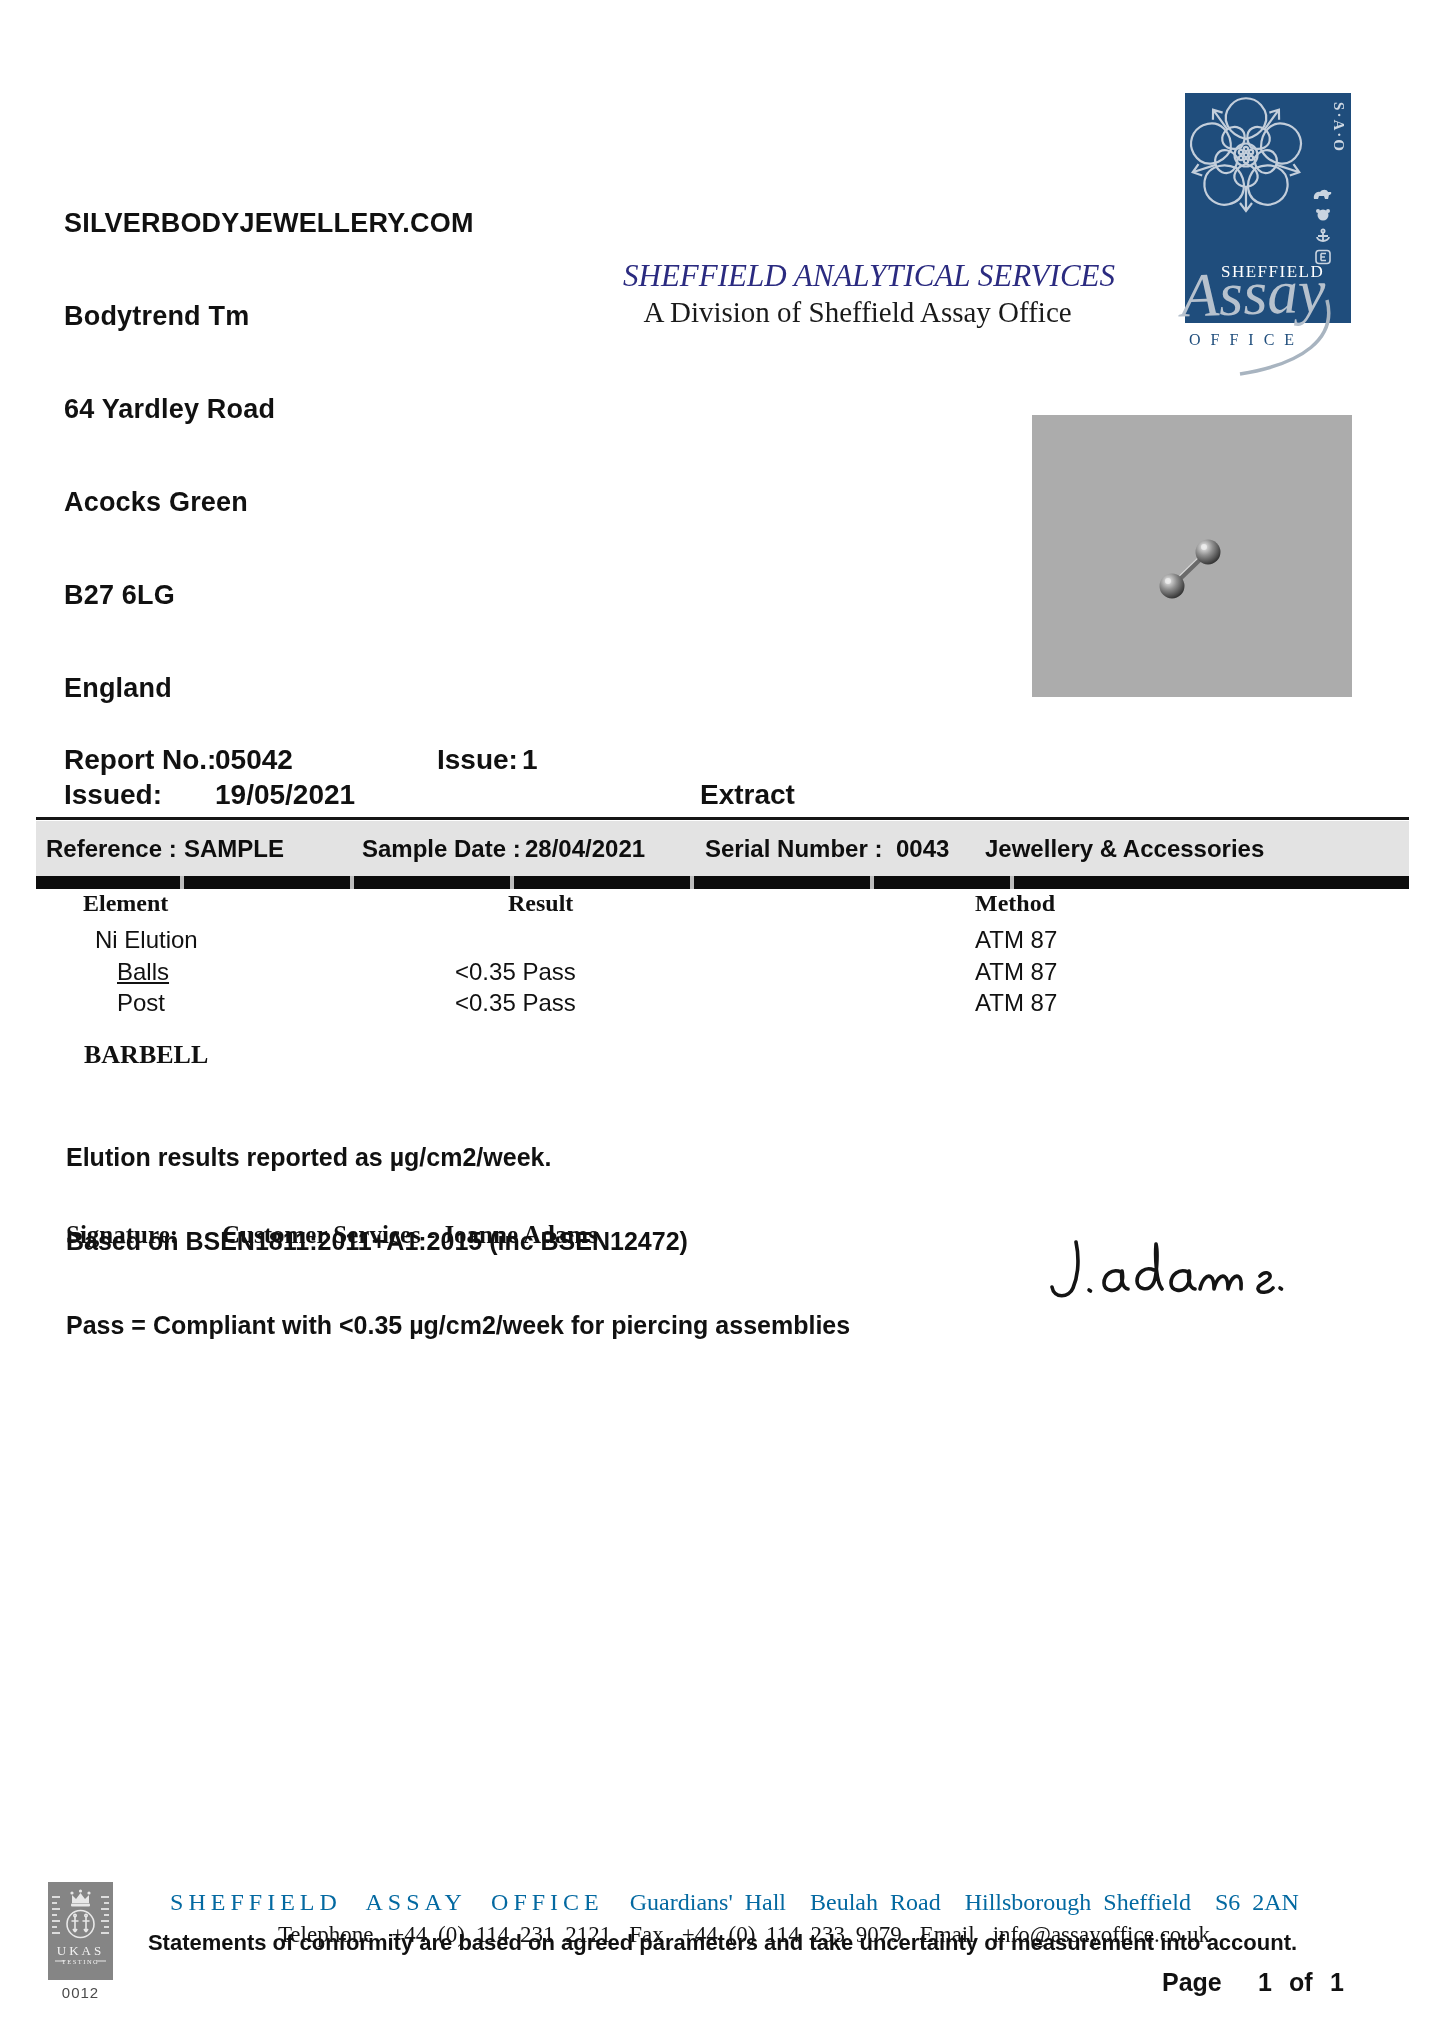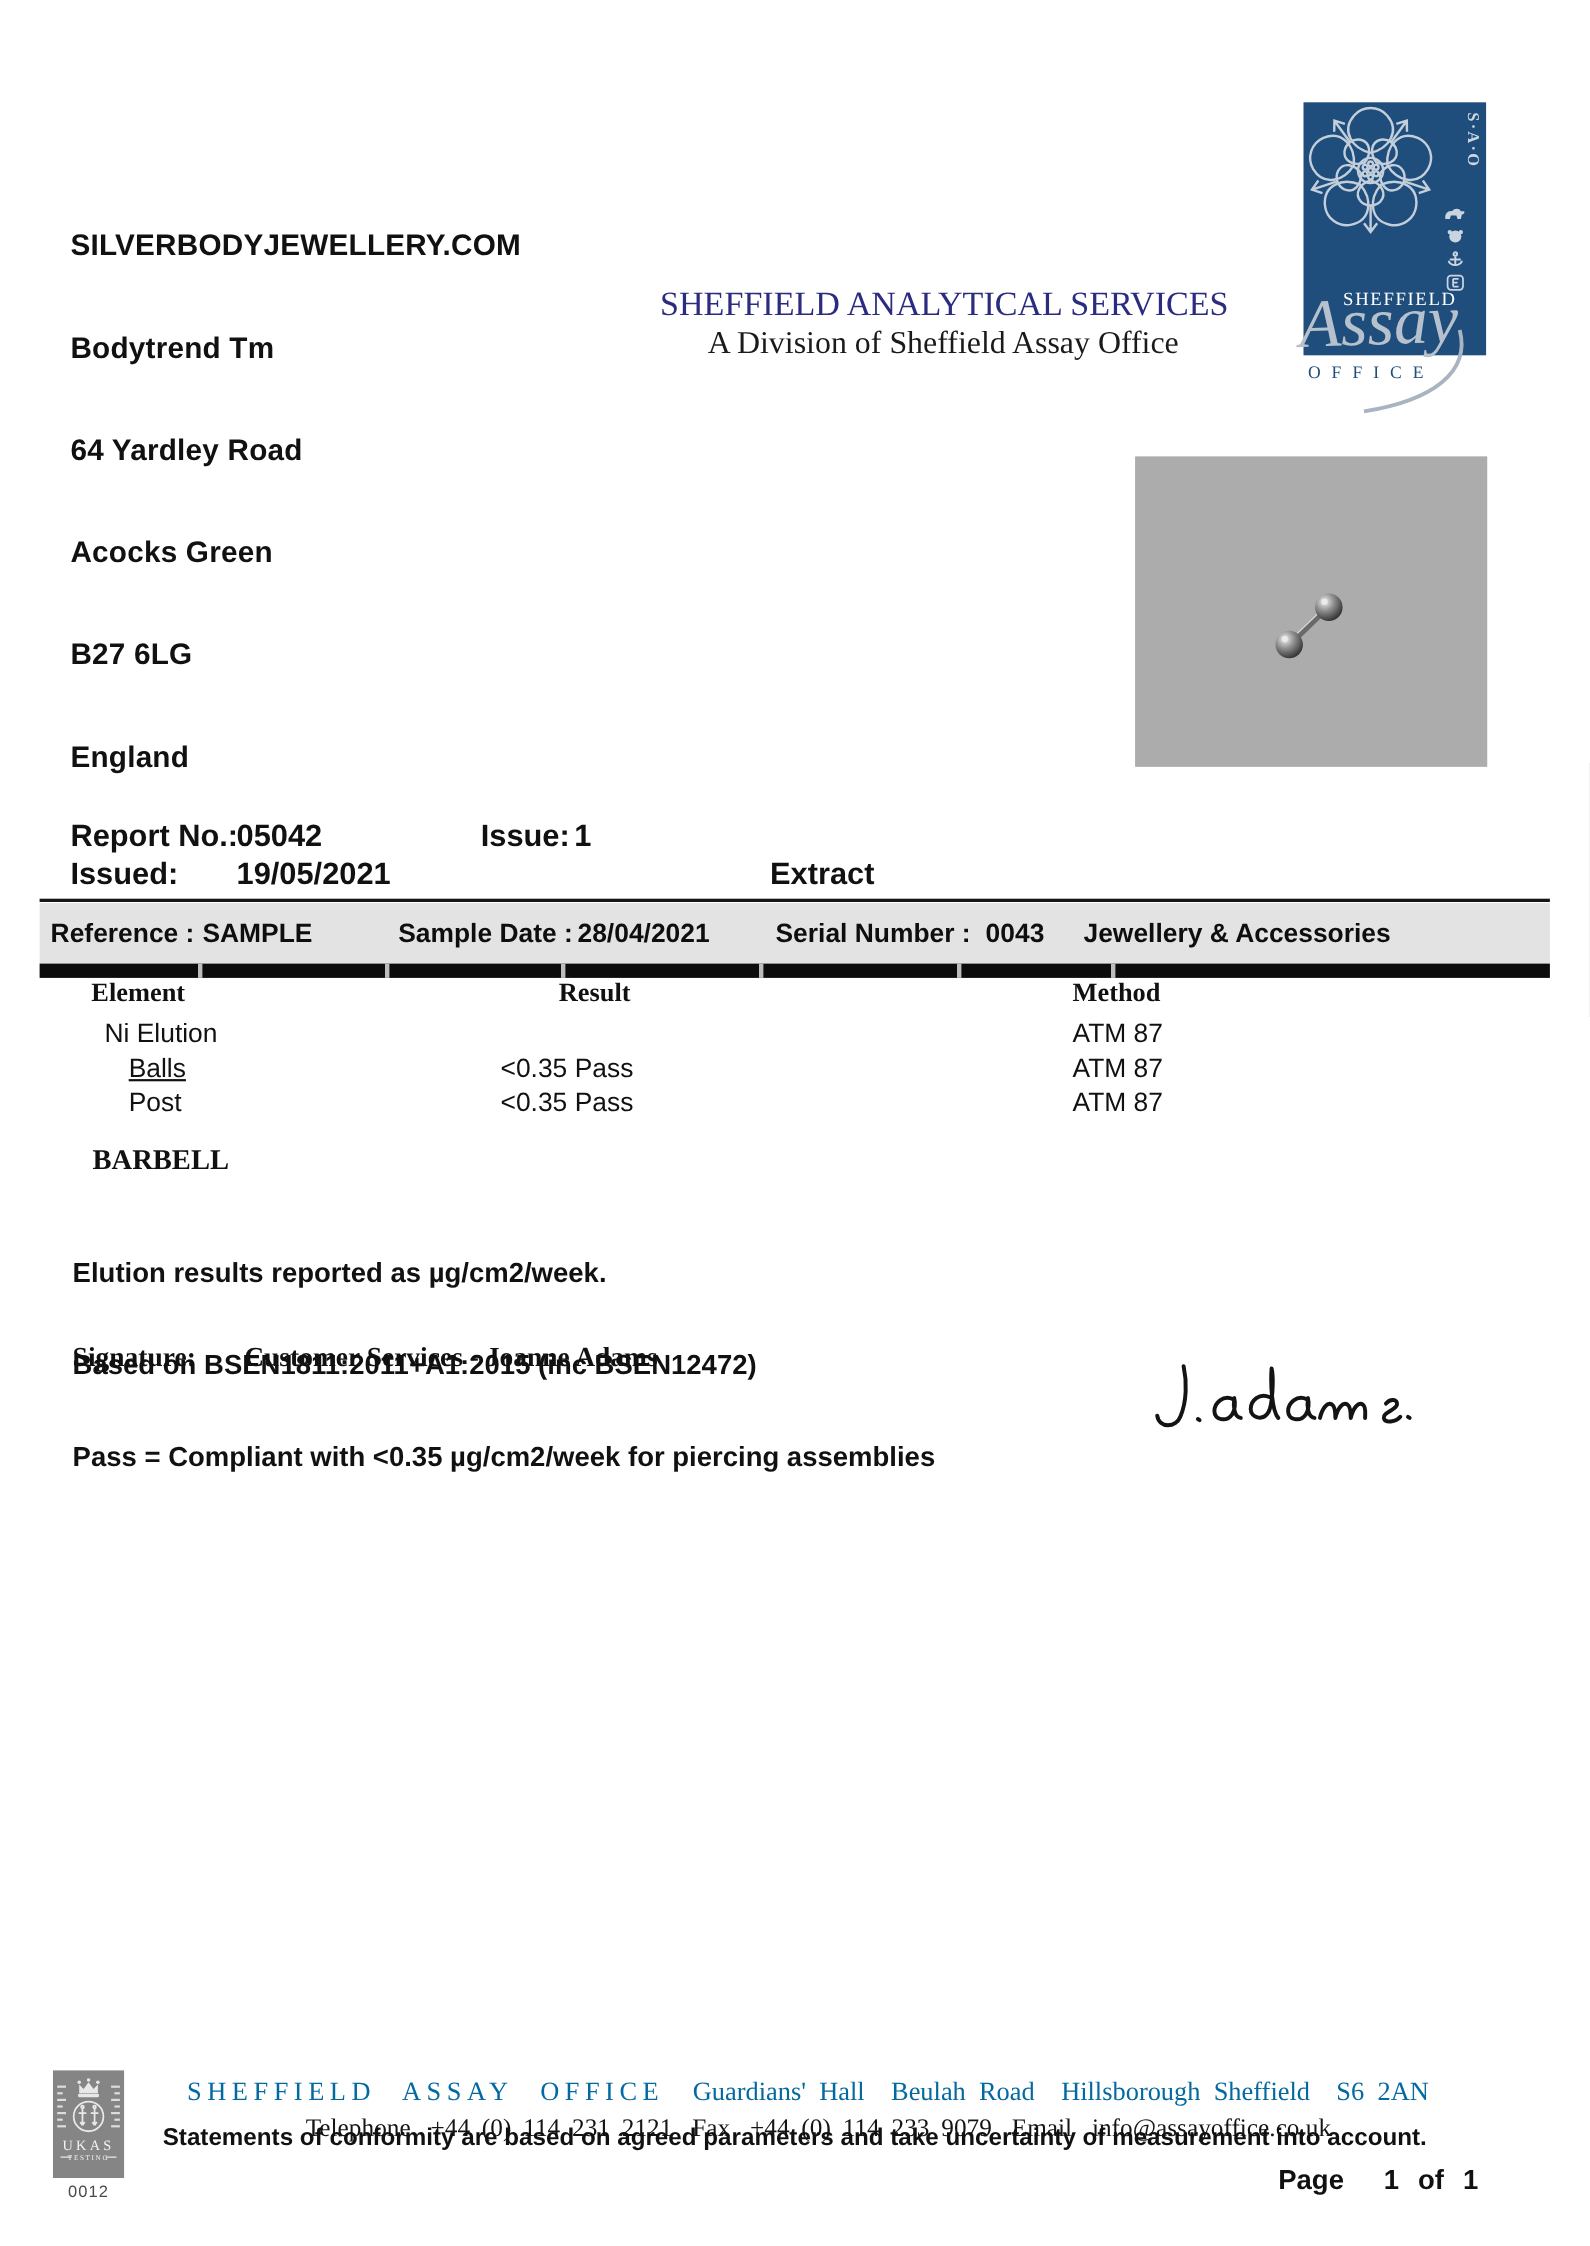--- a/index.html
+++ b/index.html
@@ -4,21 +4,21 @@
 <style>
   html,body{margin:0;padding:0;background:#e9e9e9;}
   #page{position:relative;width:1445px;height:2042px;background:#ffffff;margin:0 auto;
         font-family:"Liberation Sans",sans-serif;color:#111;overflow:hidden;}
   .t{position:absolute;white-space:pre;}
   .b{font-weight:bold;font-family:Liberation Serif, serif;}
   .ser{font-family:"Liberation Serif",serif;}
   
   .addr{left:64px;top:146px;font-size:27px;font-weight:bold;line-height:31px;letter-spacing:.2px;}
   
-  .hdrtitle{left:600px;top:258px;width:515px;text-align:right;font-size:31px;color:#2b2b80;}
+  .hdrtitle{left:600px;top:258px;width:515px;text-align:right;font-size:31px;color:#2b2b80;font-style:italic;}
   .hdrsub{left:600px;top:296px;width:515px;text-align:center;font-size:29px;color:#1a1a1a;}
   
   #logo{position:absolute;left:1185px;top:90px;width:170px;height:290px;}
   #logo .box{position:absolute;left:0;top:3px;width:166px;height:230px;background:#1f4d7c;}
   #logo .sheffield{position:absolute;left:36px;top:172px;font-family:"Liberation Serif",serif;
       font-size:17px;letter-spacing:1.5px;color:#ffffff;z-index:4;}
   #logo .assay{position:absolute;left:-4px;top:168px;font-family:"Liberation Serif",serif;
       font-style:italic;font-size:62px;color:#b6c1cd;z-index:3;transform:rotate(-2deg);}
   #logo .office{position:absolute;left:4px;top:241px;width:160px;font-family:"Liberation Serif",serif;
       font-size:16px;letter-spacing:10px;color:#1f4d7c;z-index:2;}

